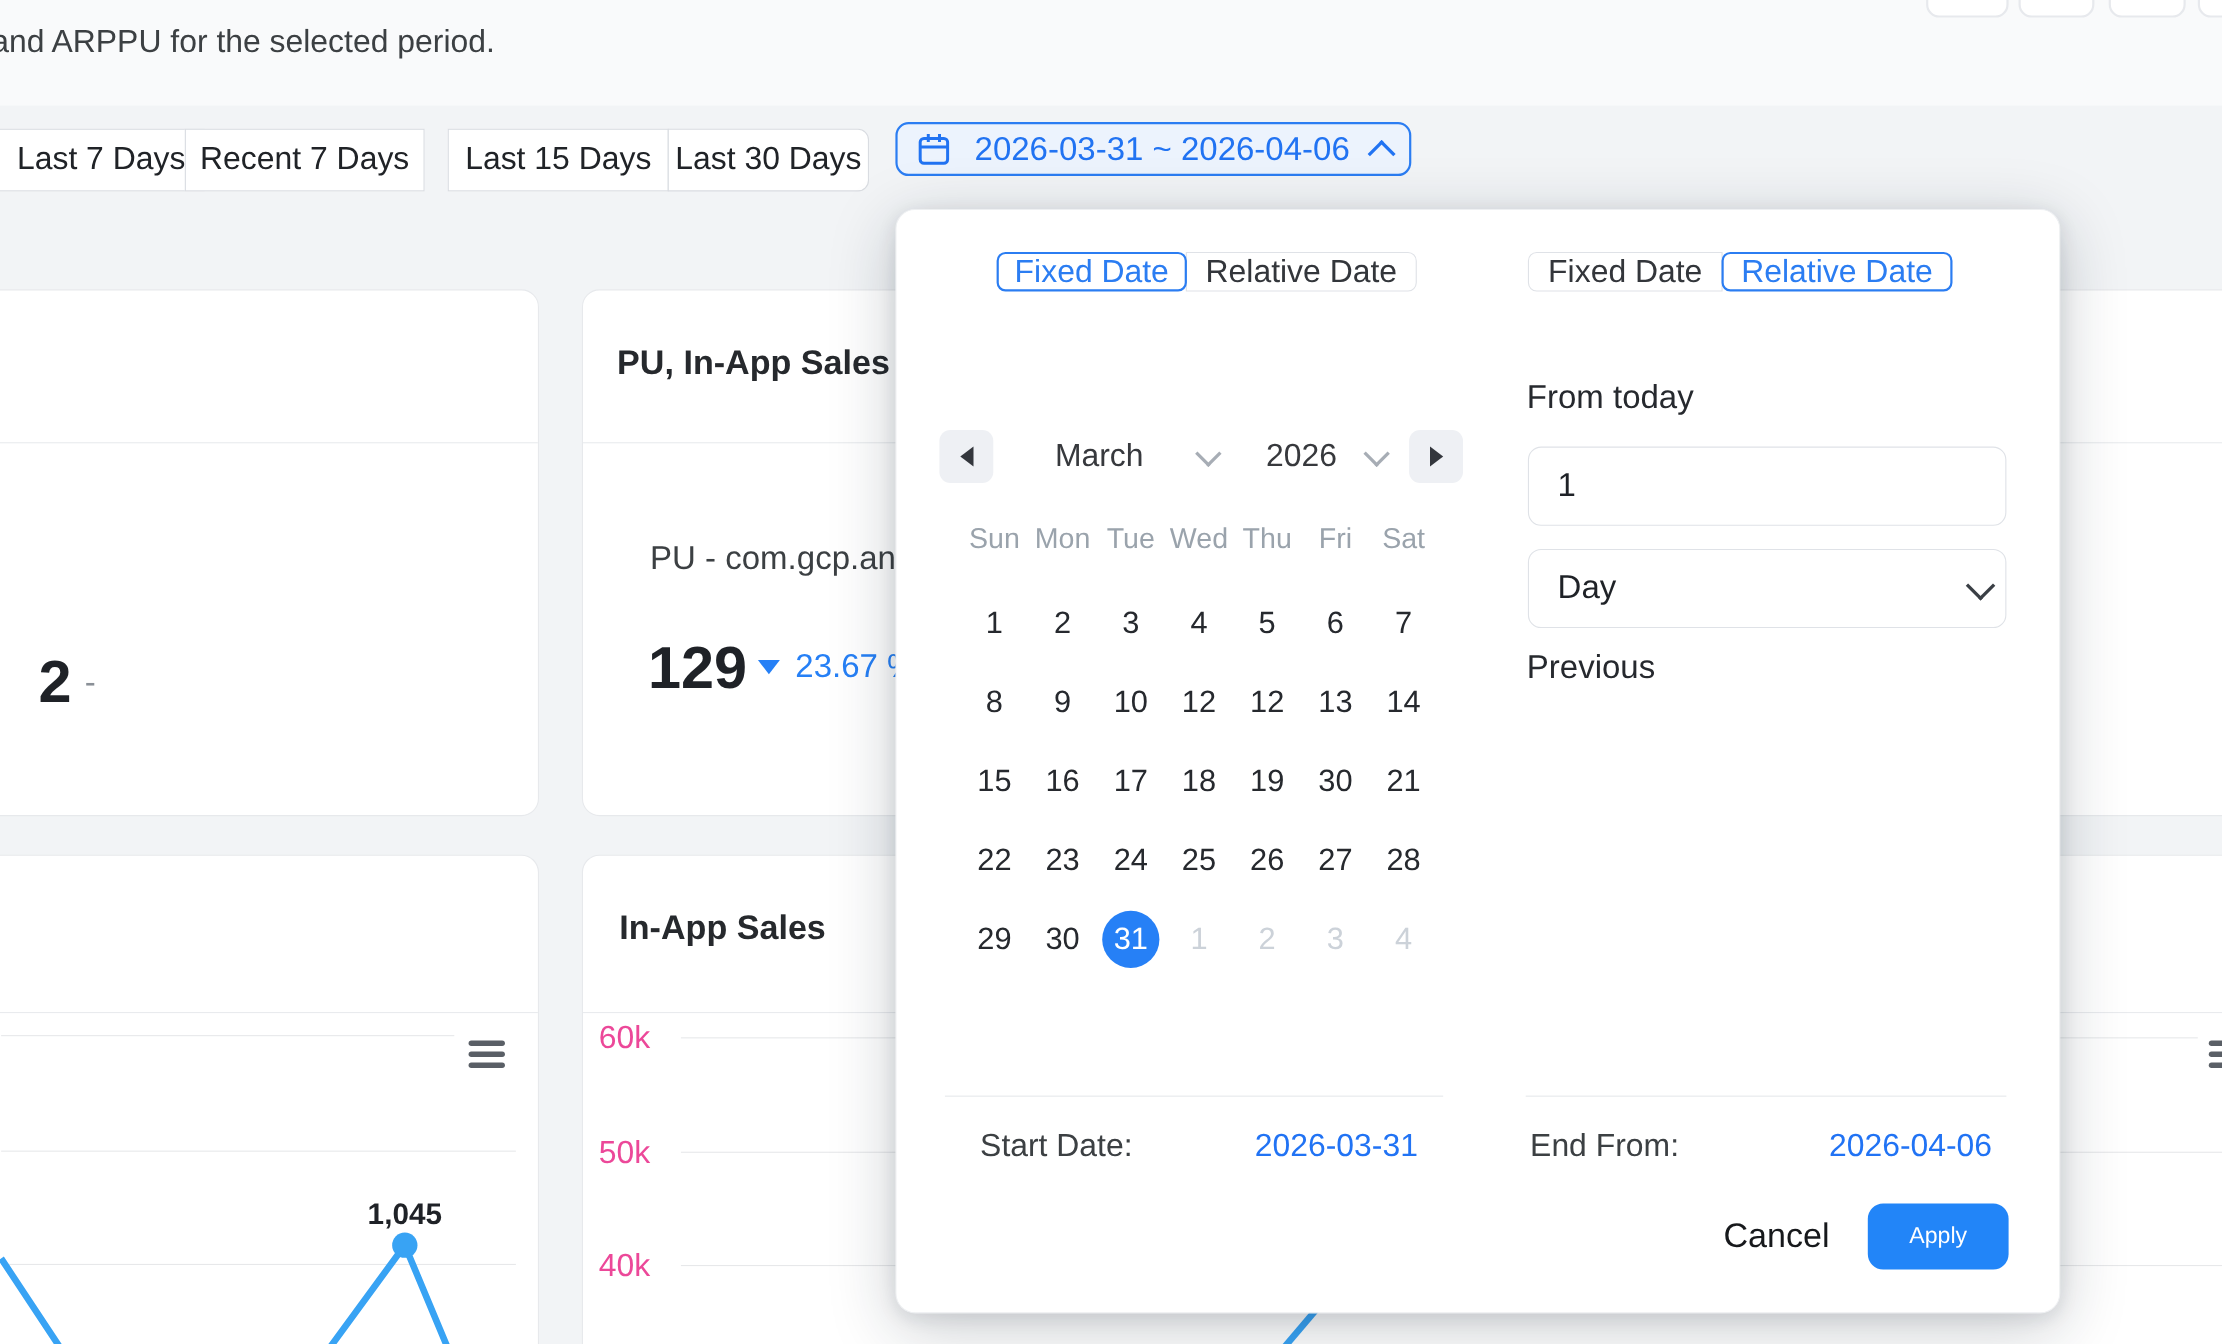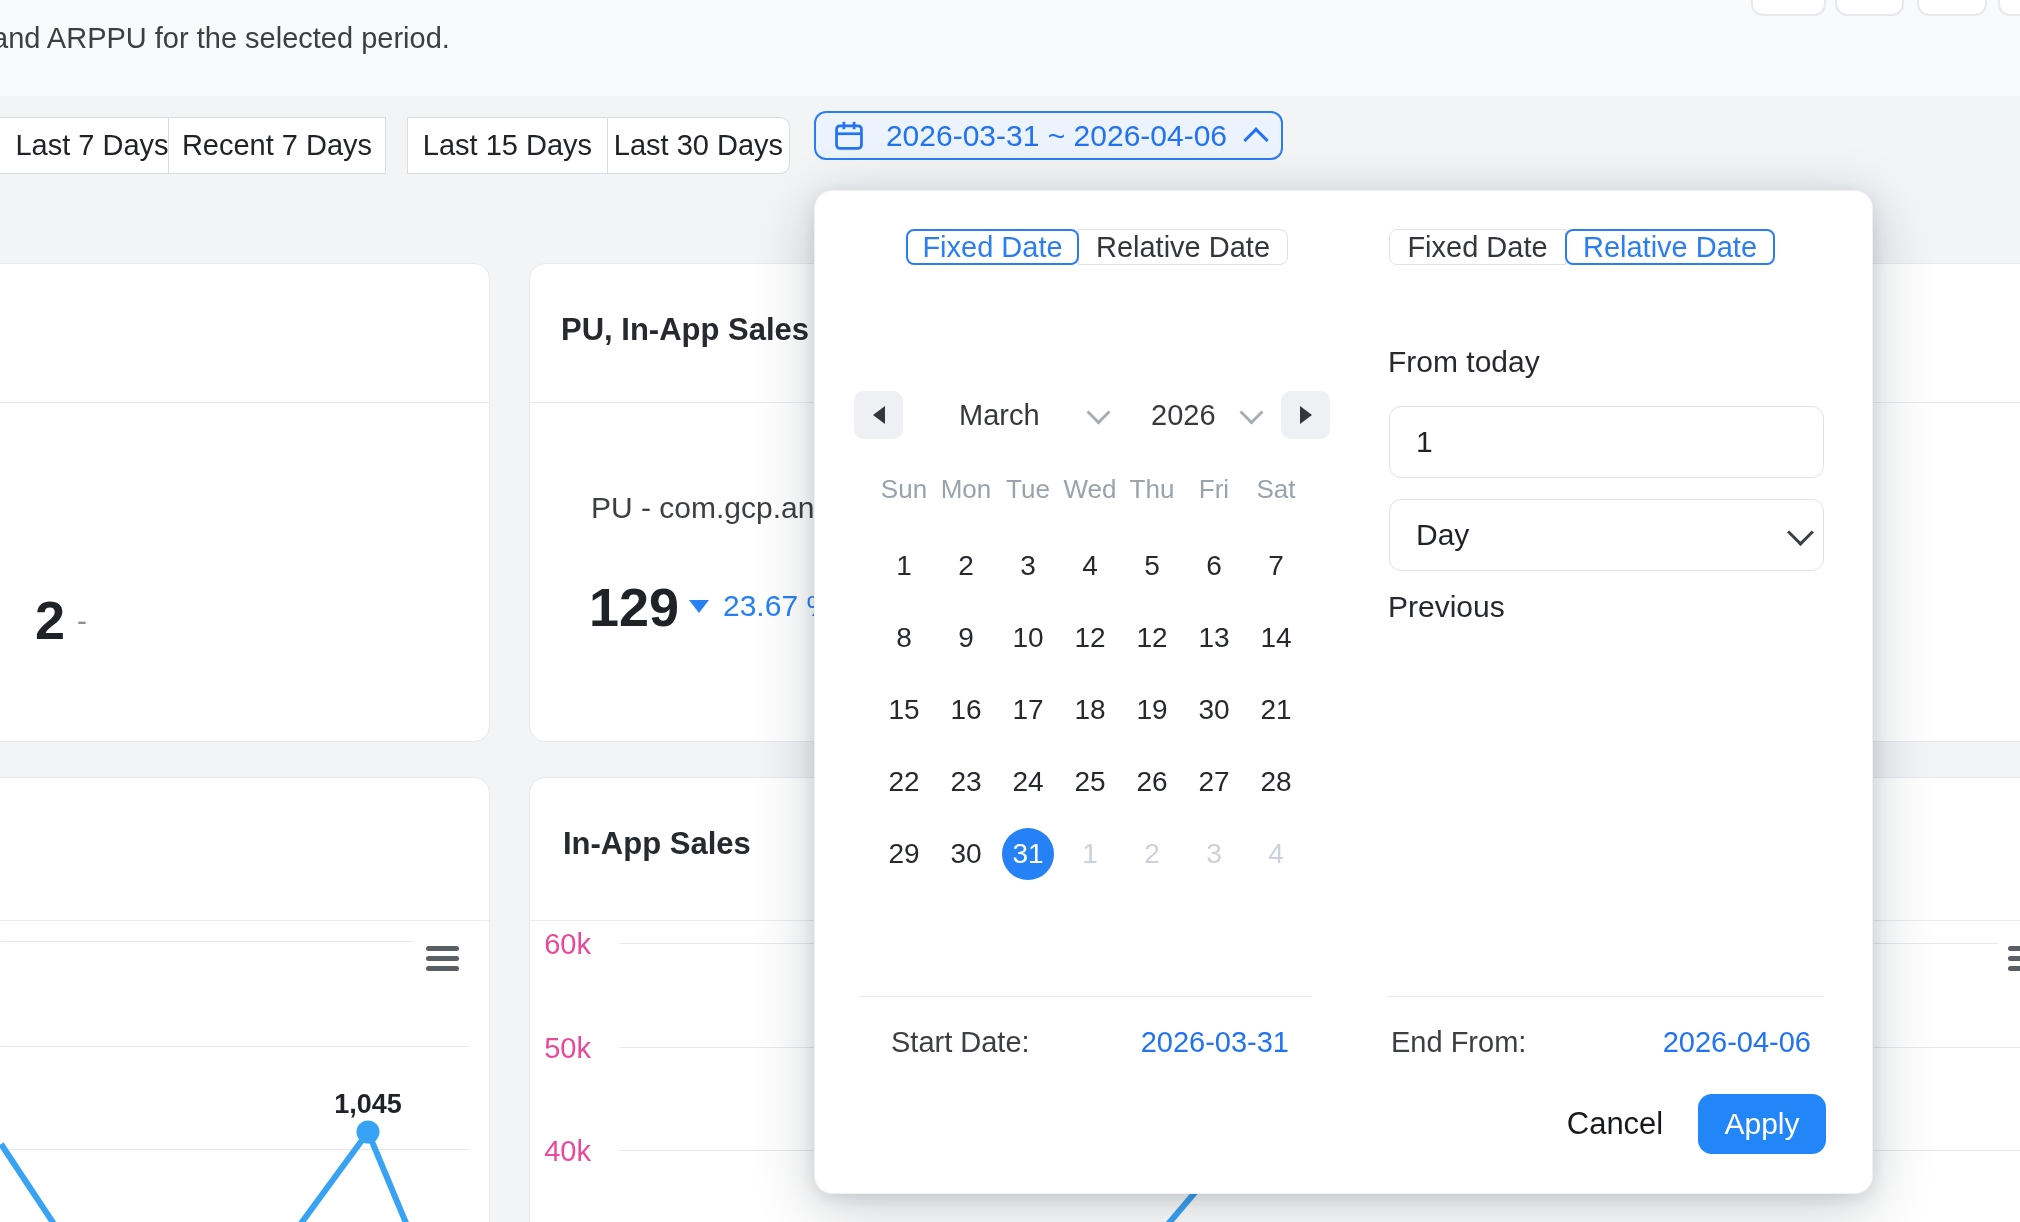--- a/index.html
+++ b/index.html
@@ -78,21 +78,21 @@
     border:1px solid #dfe2e7;border-radius:12px;display:flex;align-items:center;cursor:pointer;
     font-size:30px;color:#1f2227;padding:0 13px 0 26px;justify-content:space-between;background:#fff}
   .r-select .chev{border-color:#3a3f45;width:16px;height:16px}
 
   .fdiv{position:absolute;top:805px;height:1px;background:#e6e8eb}
   .f-label{position:absolute;top:835px;font-size:29px;color:#3c4043}
   .f-value{position:absolute;top:835px;width:200px;text-align:right;font-size:29px;color:#2173f4}
   .cancel{position:absolute;left:740px;top:905px;width:120px;height:56px;display:flex;align-items:center;
     justify-content:center;font-size:31px;color:#17191c;cursor:pointer}
   .apply{position:absolute;left:883px;top:903px;width:128px;height:60px;background:#2285f8;border-radius:14px;
-    display:flex;align-items:center;justify-content:center;font-size:30px;color:#fff;cursor:pointer}
+    display:flex;align-items:center;justify-content:center;font-size:21px;color:#fff;cursor:pointer}
 </style>
 </head>
 <body>
 
 <div class="topband"></div>
 <div class="subtitle">and ARPPU for the selected period.</div>
 
 <div class="stub" style="left:1751px;width:71px"></div>
 <div class="stub" style="left:1835px;width:65px"></div>
 <div class="stub" style="left:1917px;width:66px"></div>

